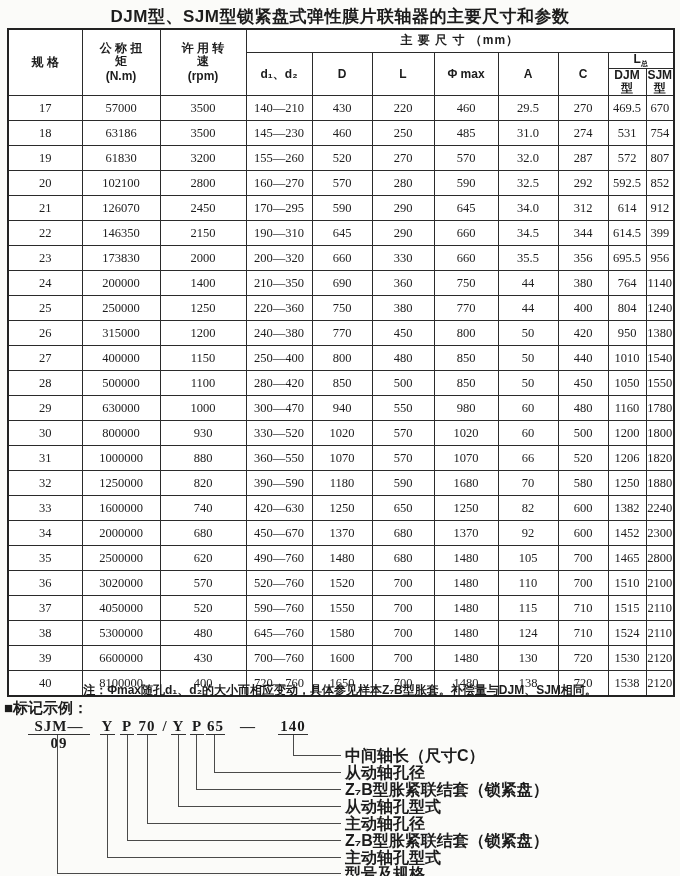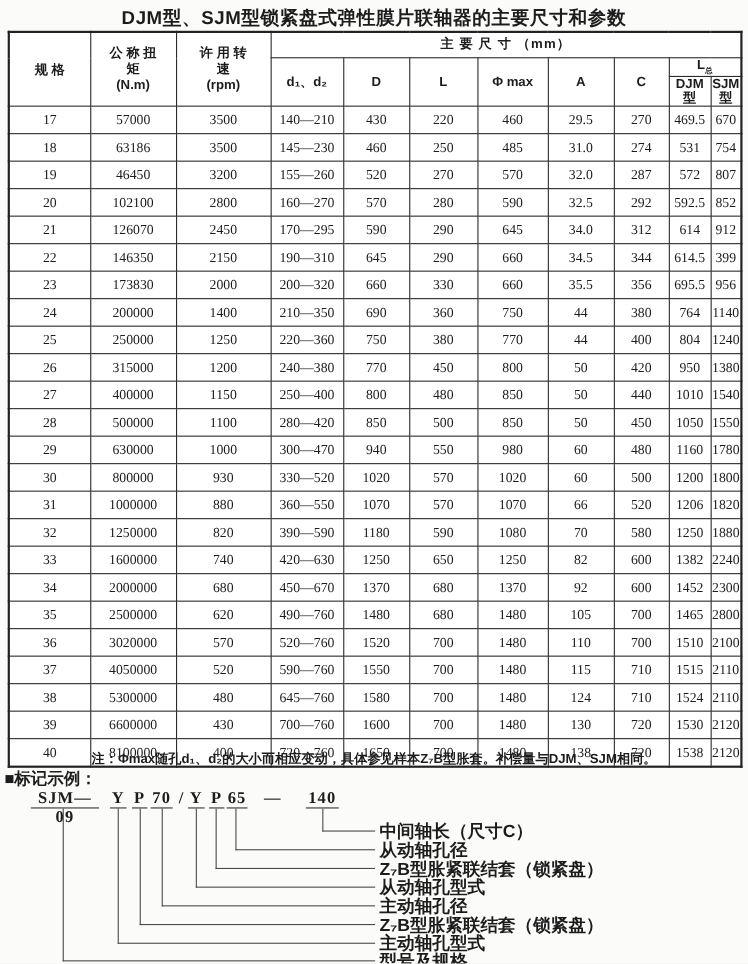--- a/index.html
+++ b/index.html
@@ -126,21 +126,21 @@
           <td>460</td>
           <td>250</td>
           <td>485</td>
           <td>31.0</td>
           <td>274</td>
           <td>531</td>
           <td>754</td>
         </tr>
         <tr>
           <td>19</td>
-          <td>46450</td>
+          <td>61830</td>
           <td>3200</td>
           <td>155—260</td>
           <td>520</td>
           <td>270</td>
           <td>570</td>
           <td>32.0</td>
           <td>287</td>
           <td>572</td>
           <td>807</td>
         </tr>
@@ -300,21 +300,21 @@
           <td>1206</td>
           <td>1820</td>
         </tr>
         <tr>
           <td>32</td>
           <td>1250000</td>
           <td>820</td>
           <td>390—590</td>
           <td>1180</td>
           <td>590</td>
-          <td>1080</td>
+          <td>1680</td>
           <td>70</td>
           <td>580</td>
           <td>1250</td>
           <td>1880</td>
         </tr>
         <tr>
           <td>33</td>
           <td>1600000</td>
           <td>740</td>
           <td>420—630</td>

